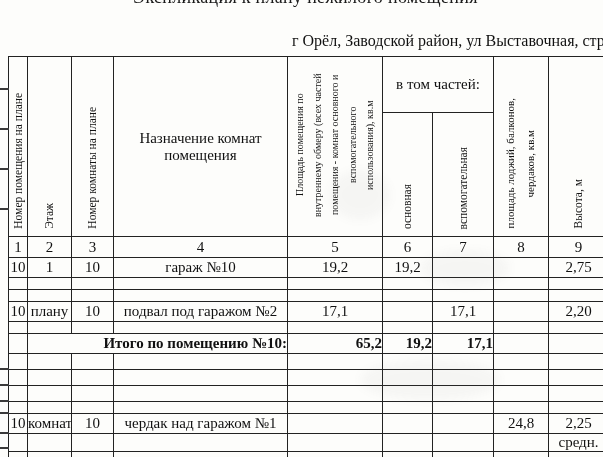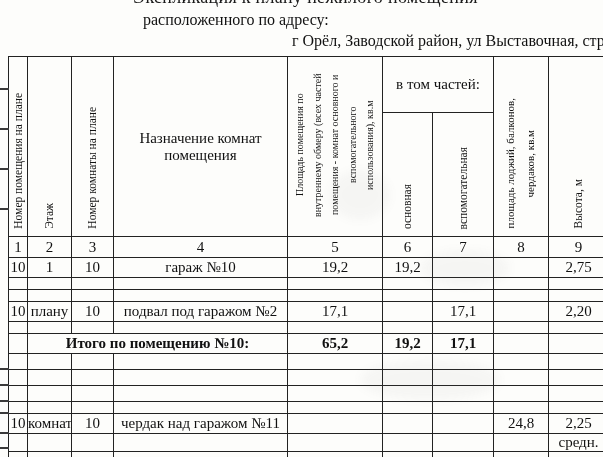--- a/index.html
+++ b/index.html
@@ -62,34 +62,33 @@
     font-size:11.5px;line-height:1.25;
     white-space:nowrap;
   }
   .vtext.multi{white-space:pre-line;font-size:10px;line-height:1.75;height:100%;}
   .vtext.multi8{white-space:pre-line;font-size:11px;line-height:1.8;}
   th.h4{font-size:14.5px;}
   th.grp{font-size:13.5px;}
   td.purpose{text-align:left;padding-left:5px;font-size:15px;white-space:nowrap;}
   td.small{font-size:10px;}
   td.note{font-size:11.5px;}
-  tr.total td{font-weight:bold;}
+  tr.total td{font-weight:bold;text-align:right;}
   td.tlabel{text-align:center;font-size:15px;white-space:nowrap;}
   .nums td{font-size:14px;}
   
   .tick{position:absolute;left:0;width:9px;height:2px;background:#3a3a3a;}
   .smudge{position:absolute;background:#777;opacity:.05;border-radius:50%;filter:blur(5px);}
 </style>
 </head>
 <body>
 
 <div class="page">
 
   <div class="title-clip">Экспликация к плану нежилого помещения</div>
-  <div class="addr-label">расположенного по адресу:</div>
   <div class="addr-2">г Орёл, Заводской район, ул Выставочная, стр 1</div>
 
   <table class="expl">
     <colgroup>
       <col style="width:19px">
         <col style="width:44px">
         <col style="width:42px">
       <col style="width:174px">
         <col style="width:95px">
         <col style="width:50px">
@@ -272,21 +271,21 @@
           <td></td>
           <td></td>
           <td></td>
           <td></td>
         </tr>
 
     <tr class="r20">
       <td>10</td>
       <td class="small">комнат</td>
       <td>10</td>
-      <td class="purpose">чердак над гаражом №11</td>
+      <td class="purpose">чердак над гаражом №1</td>
       <td></td>
       <td></td>
       <td></td>
       <td>24,8</td>
       <td>2,25</td>
     </tr>
 
     <tr class="r15">
       <td></td>
           <td></td>

